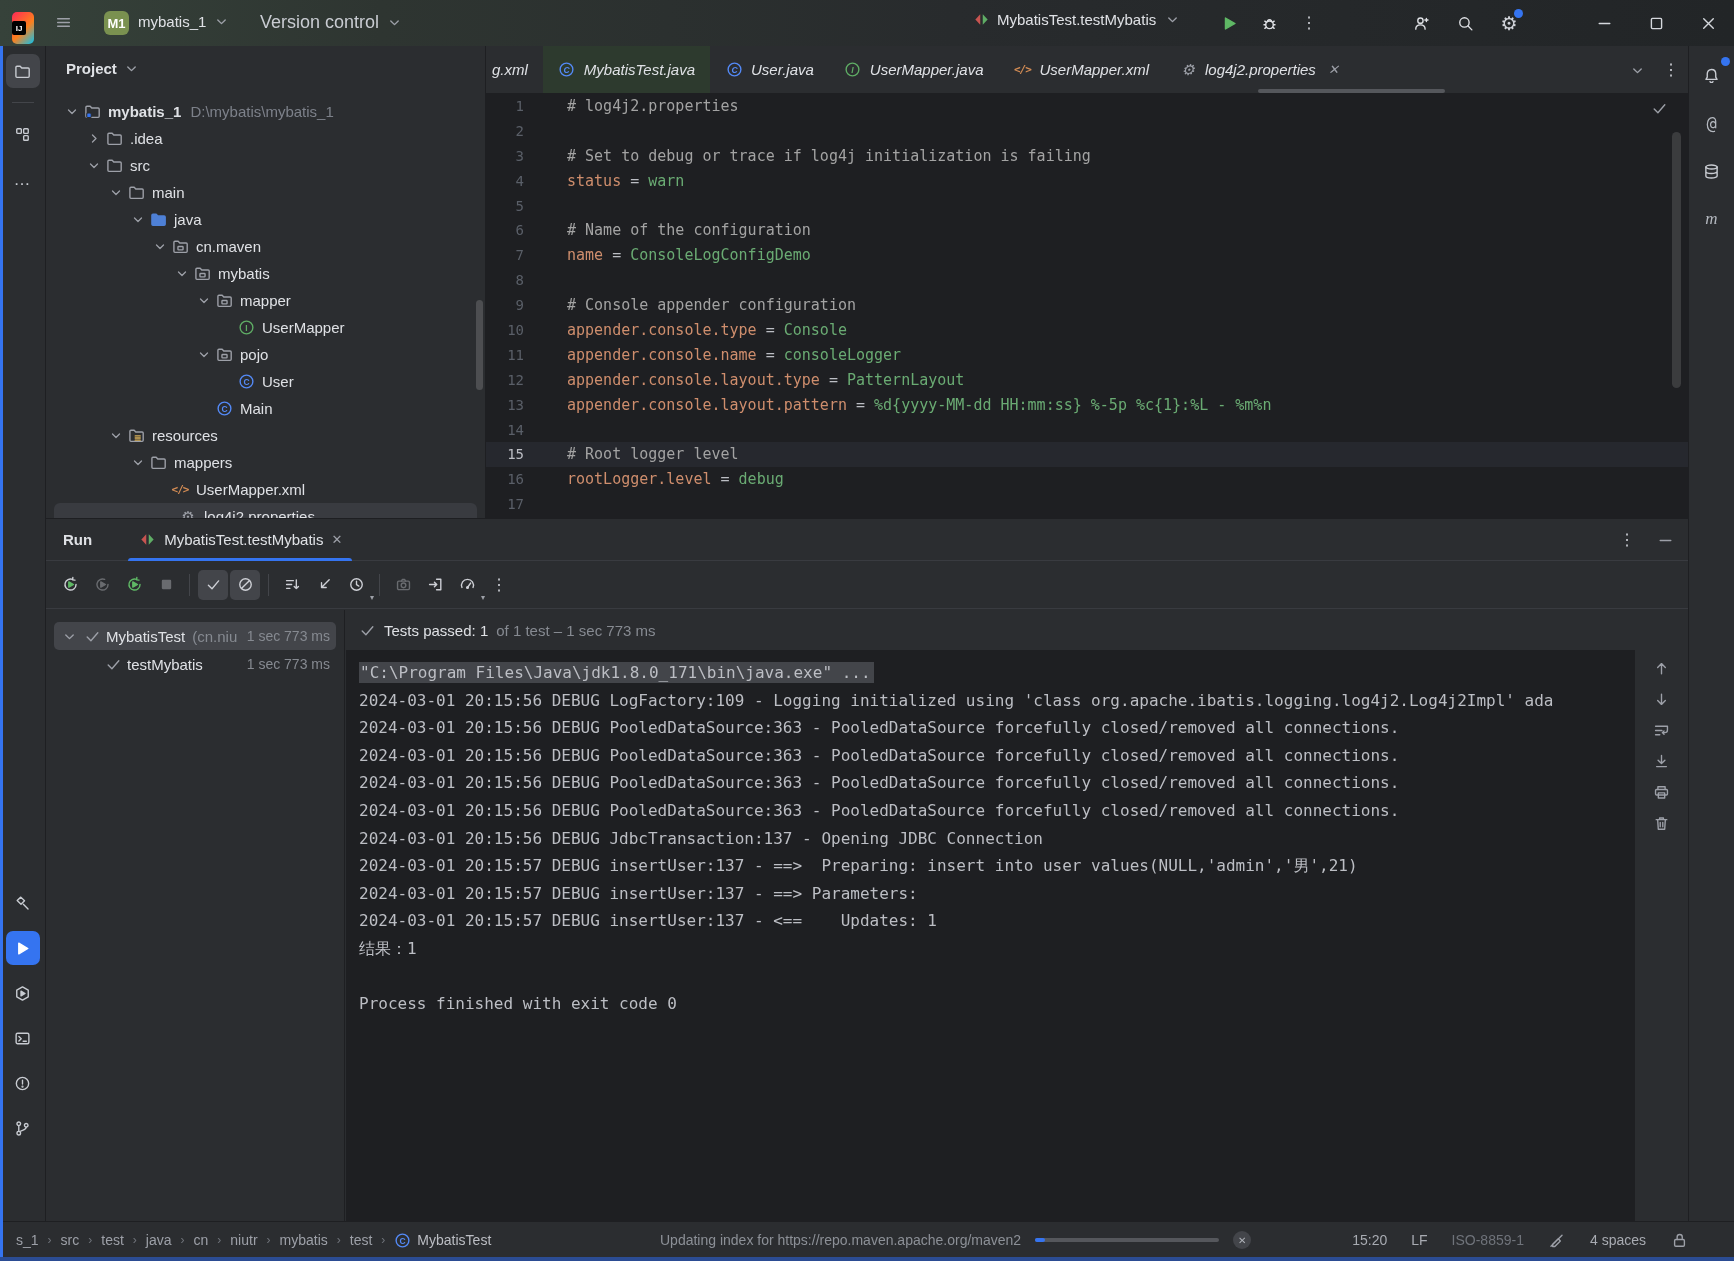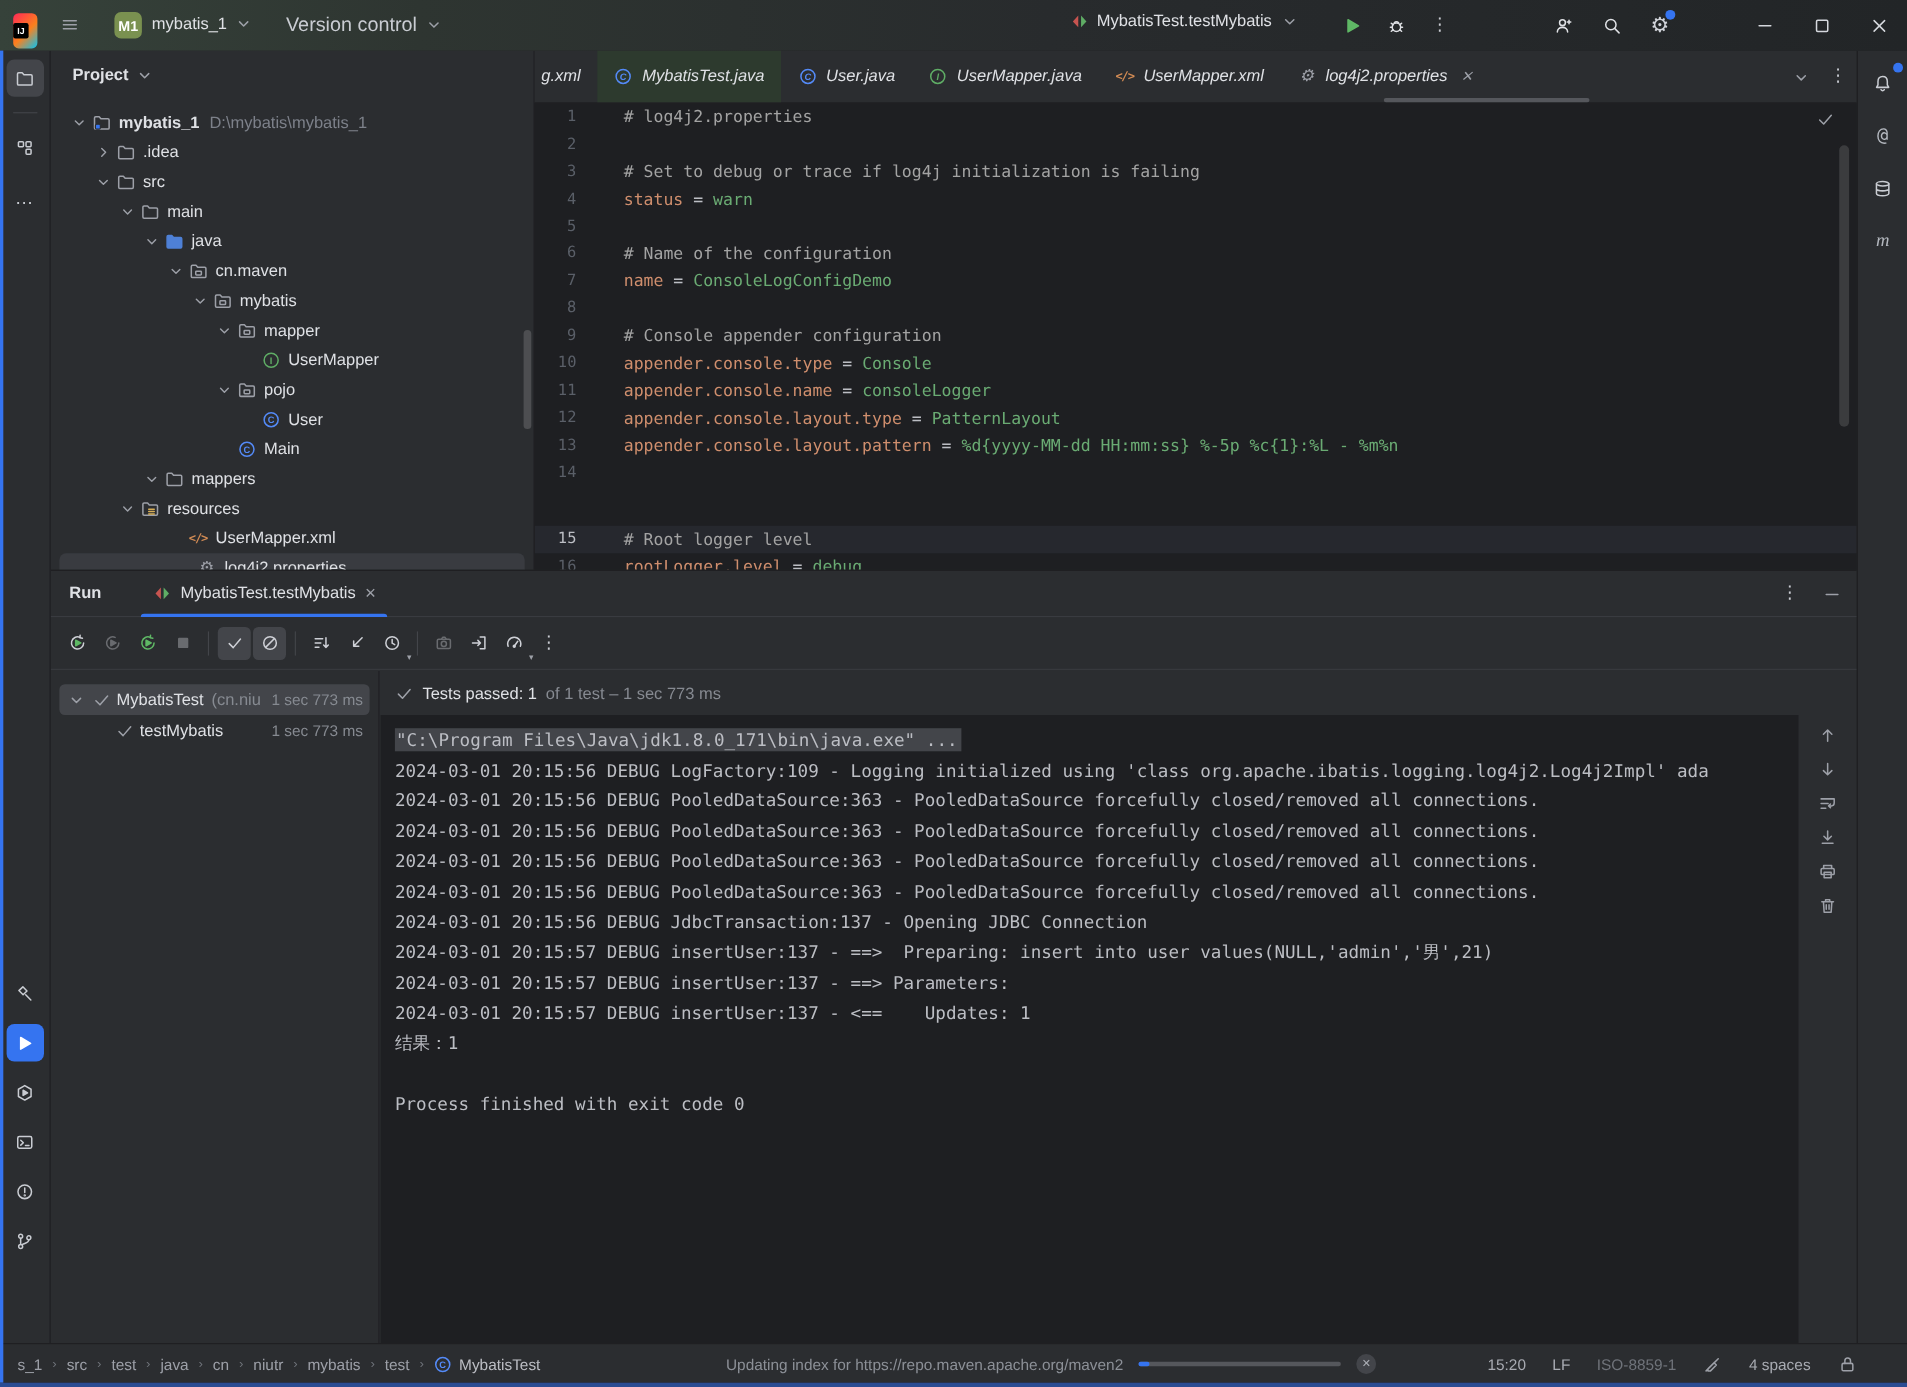--- a/index.html
+++ b/index.html
@@ -64,21 +64,21 @@
     border-bottom:1px solid #1e1f22; display:flex; align-items:stretch; }
   .etab { display:flex; align-items:center; gap:8px; padding:0 15px; font-size:15px; color:#dfe1e5; position:relative; }
   .etab.partial { padding-left:6px; color:#dfe1e5; }
   .etab.test { background:#2d3a2e; }
   .etab .tab-close { color:#9da0a8; font-size:13px; margin-left:4px; }
   .tabs-scroll-indicator { position:absolute; left:772px; top:43px; width:187px; height:4px; border-radius:2px; background:#55575c; }
   .tabs-right { position:absolute; right:8px; top:0; height:48px; display:flex; align-items:center; gap:16px; }
   .editor-body { position:absolute; left:486px; top:94px; width:1202px; height:424px; background:#1e1f22; overflow:hidden;
     font-family:"DejaVu Sans Mono",monospace; font-size:15px; }
   .code-line { display:flex; height:24.9px; line-height:24.9px; white-space:pre; }
-  .code-line.current { background:#26282e;margin-top:36px; }
+  .code-line.current { background:#26282e; }
   .code-line .ln { width:38px; text-align:right; color:#5a5f68; flex:0 0 auto; font-size:14px; }
   .code-line.current .ln { color:#bcbec4; }
   .code-line .code { padding-left:43px; }
   .tok-c { color:#a3a3a3; } .tok-k { color:#cf8e6d; } .tok-o { color:#bcbec4; } .tok-v { color:#6aab73; }
   .editor-check { position:absolute; left:1650px; top:99px; }
   .editor-vscroll { position:absolute; left:1672px; top:132px; width:9px; height:256px; border-radius:5px; background:rgba(255,255,255,.13); }
 
   
   .right-stripe { position:absolute; left:1688px; top:46px; width:46px; height:1175px; background:#2b2d30;
     border-left:1px solid #1e1f22; z-index:3; }
@@ -444,48 +444,48 @@
         <div class="tree-row" style="padding-left:150px">
           <span class="chev-sp"></span>
           <span class="ic ">
             <svg width="17" height="17" viewBox="0 0 16 16">
               <circle cx="8" cy="8" r="6" fill="none" stroke="#548AF7" stroke-width="1.3"></circle>
               <text x="8" y="11" font-size="8" font-weight="bold" fill="#548AF7" text-anchor="middle" font-family="Liberation Sans,sans-serif">C</text>
             </svg>
           </span>
           <span class="tree-label">Main</span>
         </div>
-        <div class="tree-row" style="padding-left:84px">
-          <span class="ic chev">
-            <svg width="17" height="17" viewBox="0 0 16 16" fill="none" stroke="currentColor" stroke-width="1.3" stroke-linecap="round" stroke-linejoin="round">
-              <path d="M4.5 6.5 8 10l3.5-3.5"></path>
-            </svg>
-          </span>
-          <span class="ic ">
-            <svg width="17" height="17" viewBox="0 0 16 16" fill="none" stroke="currentColor" stroke-width="1.3" stroke-linecap="round" stroke-linejoin="round">
-              <path d="M1.8 4c0-.6.4-1 1-1h3l1.5 1.7h6c.6 0 1 .4 1 1v6.8c0 .6-.4 1-1 1H2.8c-.6 0-1-.4-1-1z"></path>
-            </svg>
-          </span>
-          <span class="tree-label">mappers</span>
-        </div>
         <div class="tree-row" style="padding-left:62px">
           <span class="ic chev">
             <svg width="17" height="17" viewBox="0 0 16 16" fill="none" stroke="currentColor" stroke-width="1.3" stroke-linecap="round" stroke-linejoin="round">
               <path d="M4.5 6.5 8 10l3.5-3.5"></path>
             </svg>
           </span>
           <span class="ic ">
             <svg width="17" height="17" viewBox="0 0 16 16" fill="none" stroke="currentColor" stroke-width="1.3" stroke-linecap="round" stroke-linejoin="round">
               <path d="M1.8 4c0-.6.4-1 1-1h3l1.5 1.7h6c.6 0 1 .4 1 1v6.8c0 .6-.4 1-1 1H2.8c-.6 0-1-.4-1-1z"></path>
               <g stroke="#D6AE58">
                 <path d="M6.8 8.4h4.7M6.8 10.4h4.7M6.8 12.4h4.7"></path>
               </g>
             </svg>
           </span>
           <span class="tree-label">resources</span>
+        </div>
+        <div class="tree-row" style="padding-left:84px">
+          <span class="ic chev">
+            <svg width="17" height="17" viewBox="0 0 16 16" fill="none" stroke="currentColor" stroke-width="1.3" stroke-linecap="round" stroke-linejoin="round">
+              <path d="M4.5 6.5 8 10l3.5-3.5"></path>
+            </svg>
+          </span>
+          <span class="ic ">
+            <svg width="17" height="17" viewBox="0 0 16 16" fill="none" stroke="currentColor" stroke-width="1.3" stroke-linecap="round" stroke-linejoin="round">
+              <path d="M1.8 4c0-.6.4-1 1-1h3l1.5 1.7h6c.6 0 1 .4 1 1v6.8c0 .6-.4 1-1 1H2.8c-.6 0-1-.4-1-1z"></path>
+            </svg>
+          </span>
+          <span class="tree-label">mappers</span>
         </div>
         <div class="tree-row" style="padding-left:106px">
           <span class="chev-sp"></span>
           <span class="ic ">
             <span style="color:#D28B54;font-weight:bold;font-size:11px;font-family:DejaVu Sans Mono,monospace;letter-spacing:-1px;">&lt;/&gt;</span>
           </span>
           <span class="tree-label">UserMapper.xml</span>
         </div>
         <div class="tree-row selected" style="padding-left:106px">
           <span class="chev-sp"></span>

